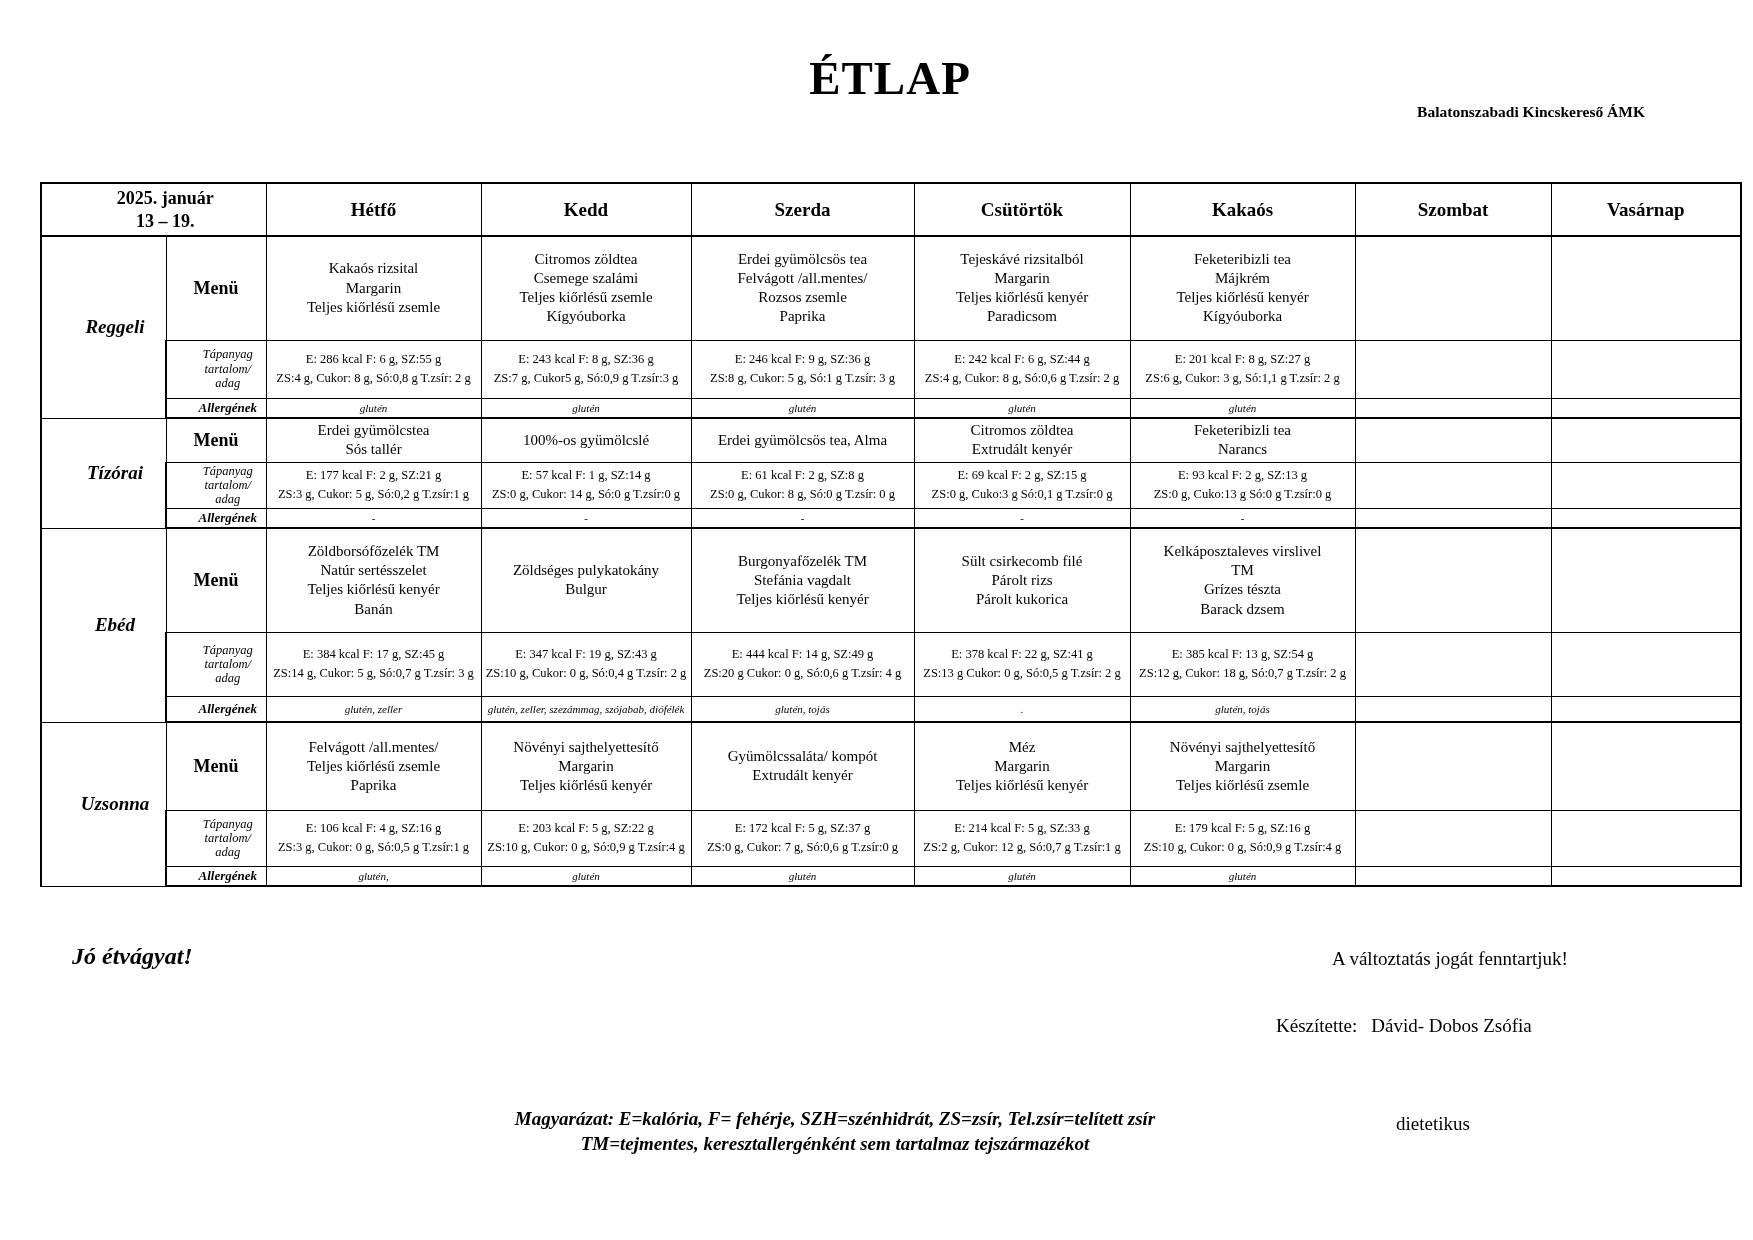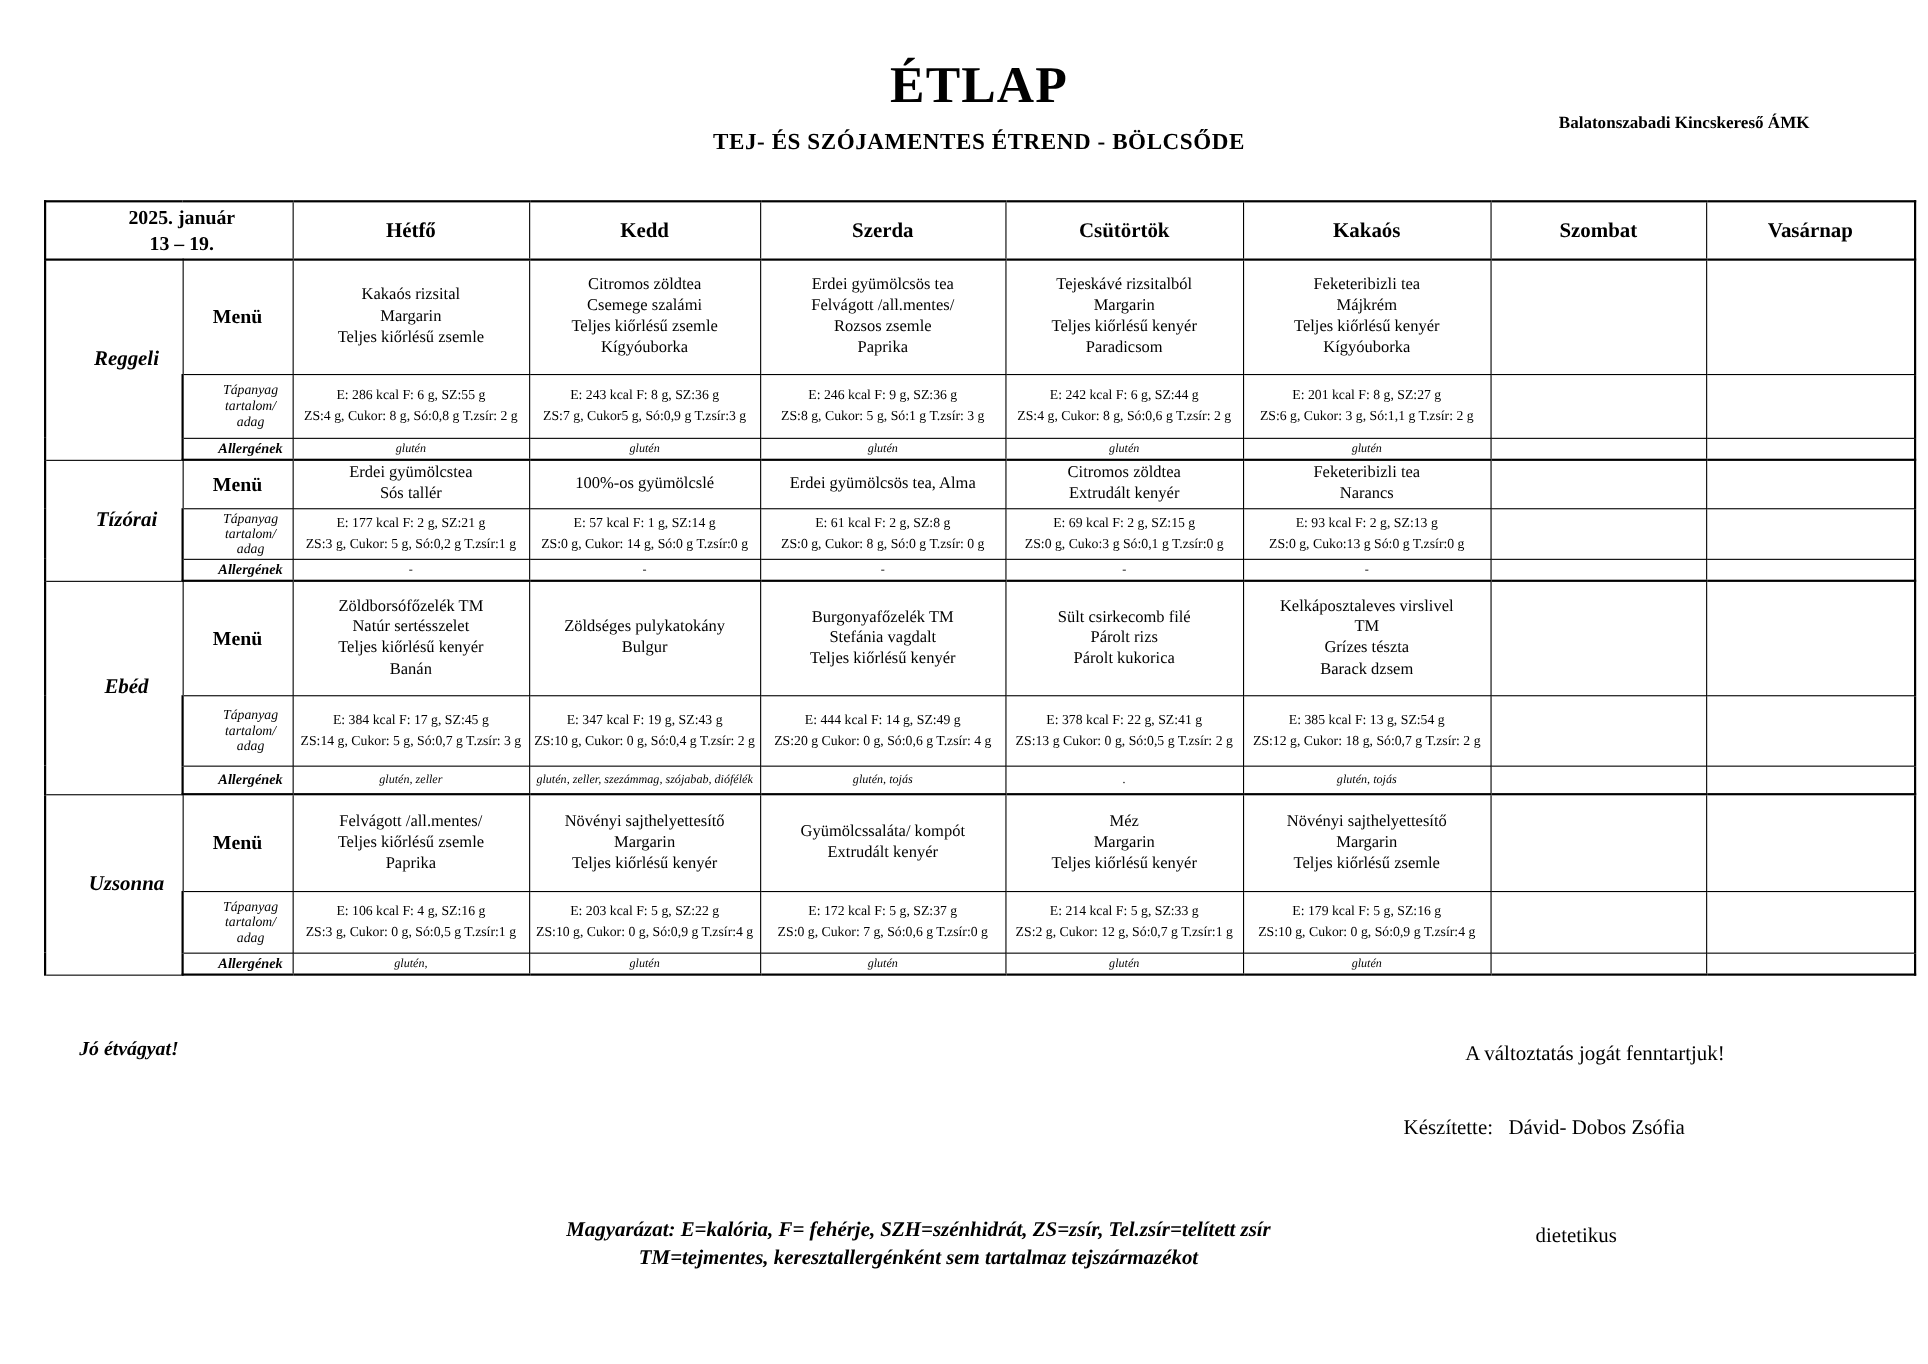--- a/index.html
+++ b/index.html
@@ -31,34 +31,33 @@
   .label-menu{font-size:18px;font-weight:bold;}
   .label-nutrition{font-size:12.5px;font-weight:normal;font-style:italic;line-height:1.15;}
   .label-allergen{font-size:13px;font-weight:bold;font-style:italic;}
   .menu-cell{font-size:15px;line-height:1.28;}
   .nutri-cell{font-size:12.5px;line-height:1.5;}
   .allergen-cell{font-size:11px;font-style:italic;}
   tr.h53{height:53px;} tr.h104{height:104px;} tr.h58{height:58px;} tr.h20{height:20px;}
   tr.h44{height:44px;} tr.h64{height:64px;} tr.h26{height:26px;} tr.h88{height:88px;}
   tr.h56{height:56px;}
   
-  .bon-appetit{position:absolute;left:72px;top:943px;font-size:18px;font-weight:bold;font-style:italic;}
+  .bon-appetit{position:absolute;left:72px;top:943px;font-size:24px;font-weight:bold;font-style:italic;}
   .rights{position:absolute;left:1320px;top:948px;font-size:19px;margin-left:12px;}
   .made-by{position:absolute;left:1276px;top:1015px;font-size:19px;}
   .made-by .made-by-label{margin-right:14px;}
   .dietitian{position:absolute;left:1396px;top:1113px;font-size:19px;text-align:center;}
   .legend{position:absolute;left:0;top:1106px;width:1670px;text-align:center;
     font-size:19px;font-weight:bold;font-style:italic;line-height:1.32;}
 </style>
 </head>
 <body>
 
 <div class="doc-header">
   <div class="doc-title">ÉTLAP</div>
-  <div class="doc-subtitle">TEJ- ÉS SZÓJAMENTES ÉTREND - BÖLCSŐDE</div>
 </div>
 <div class="org-name">Balatonszabadi Kincskereső ÁMK</div>
 
 <table class="menu-table">
   <colgroup>
     <col style="width:125px">
       <col style="width:100px">
       <col style="width:215px">
       <col style="width:210px">
     <col style="width:223px">

